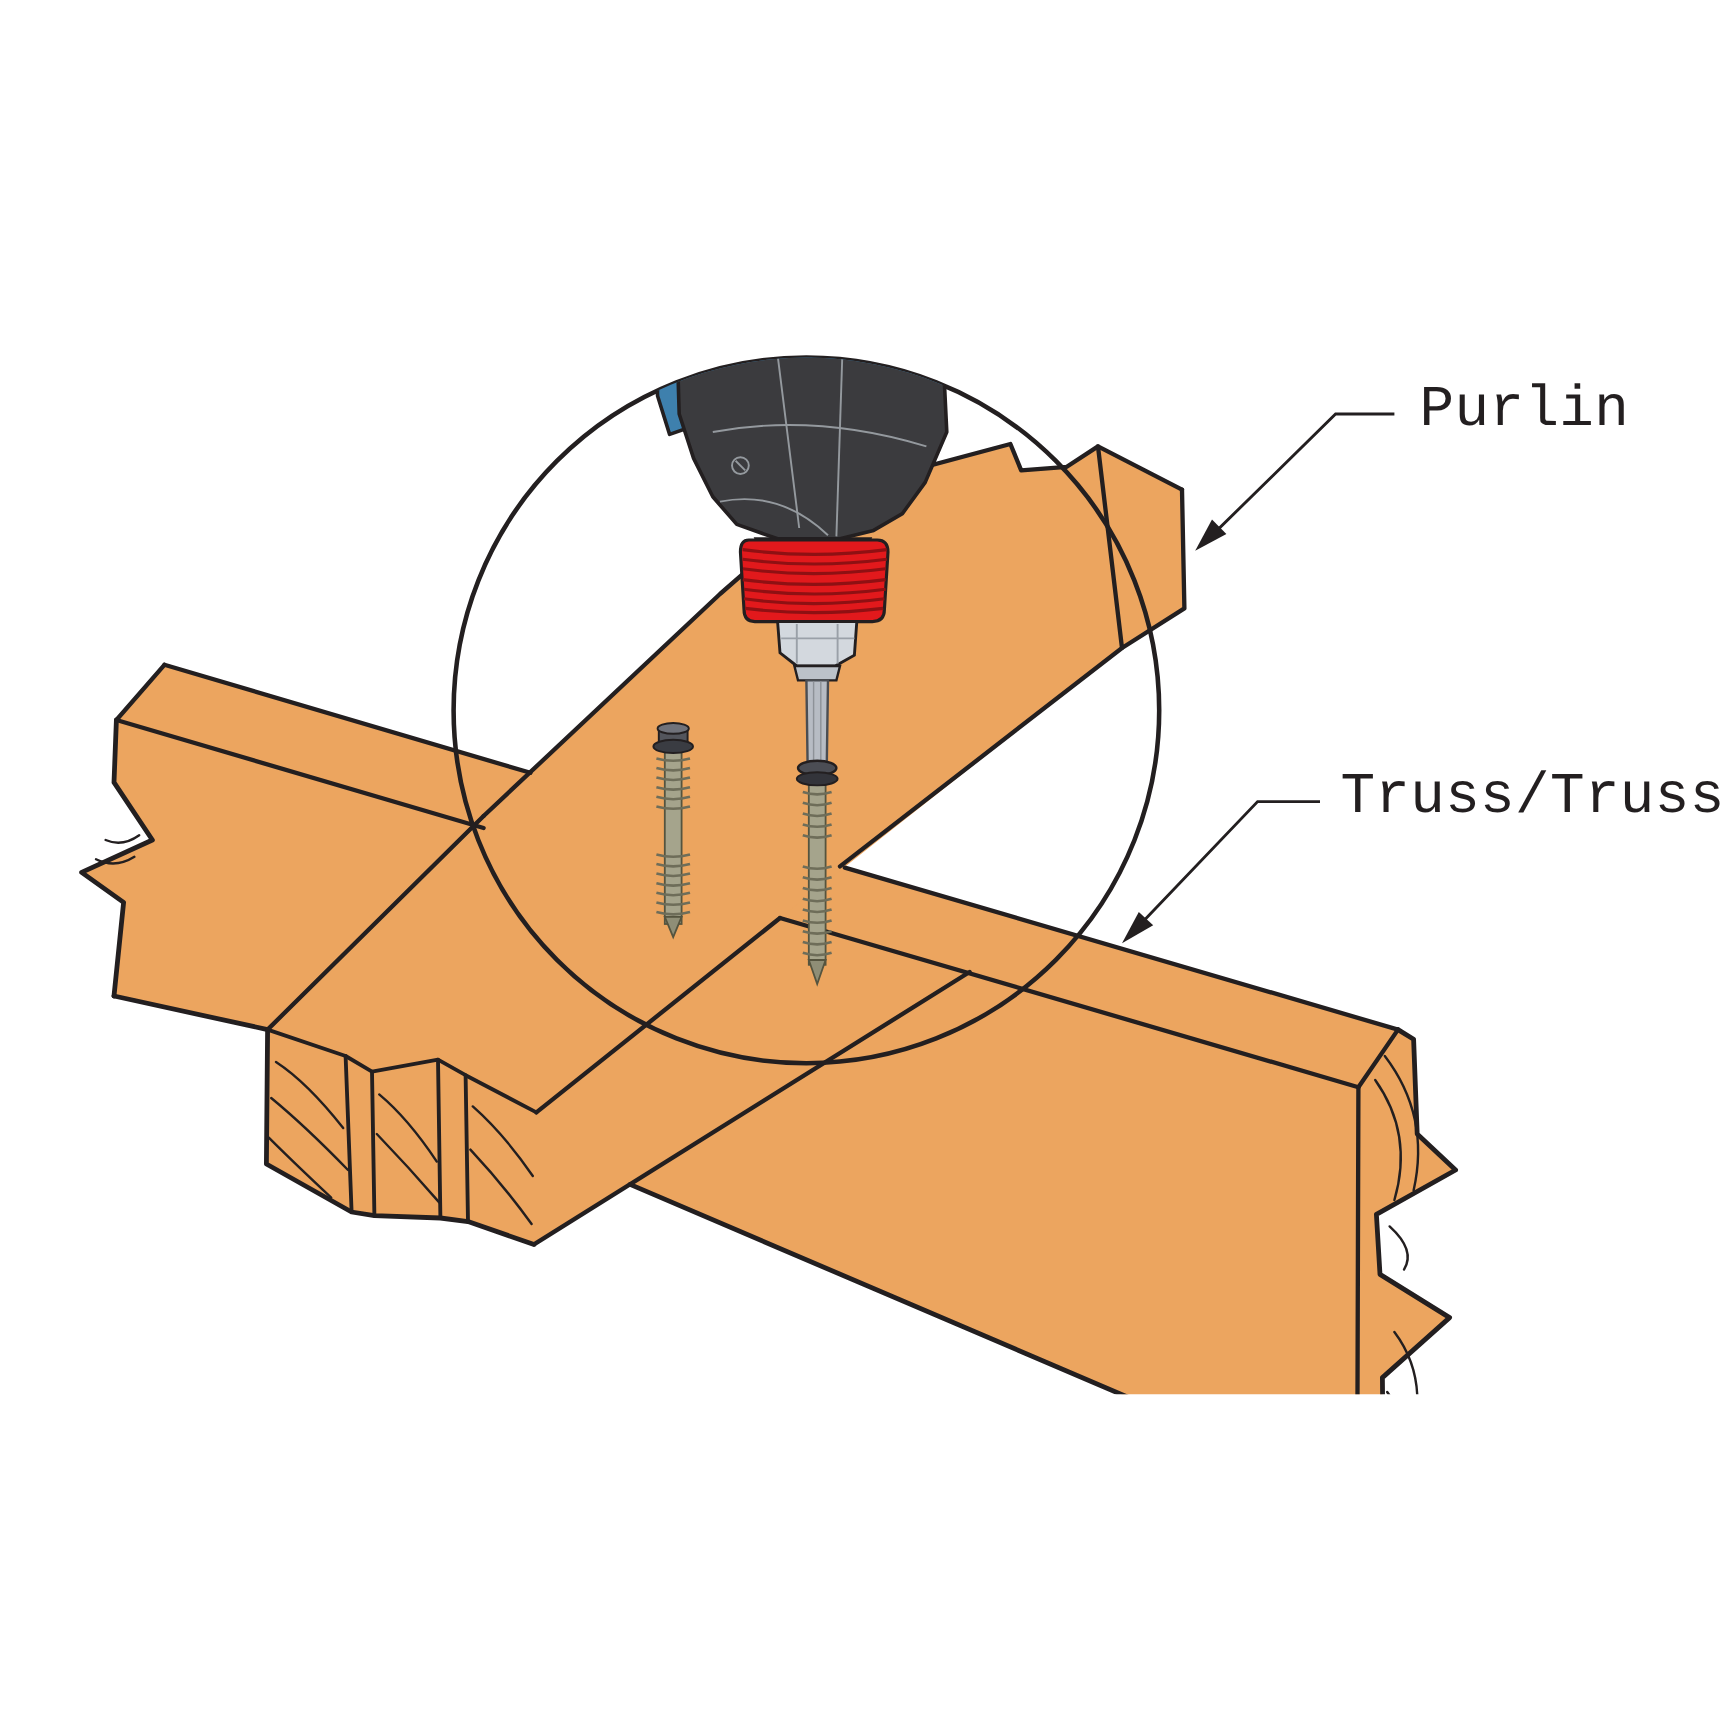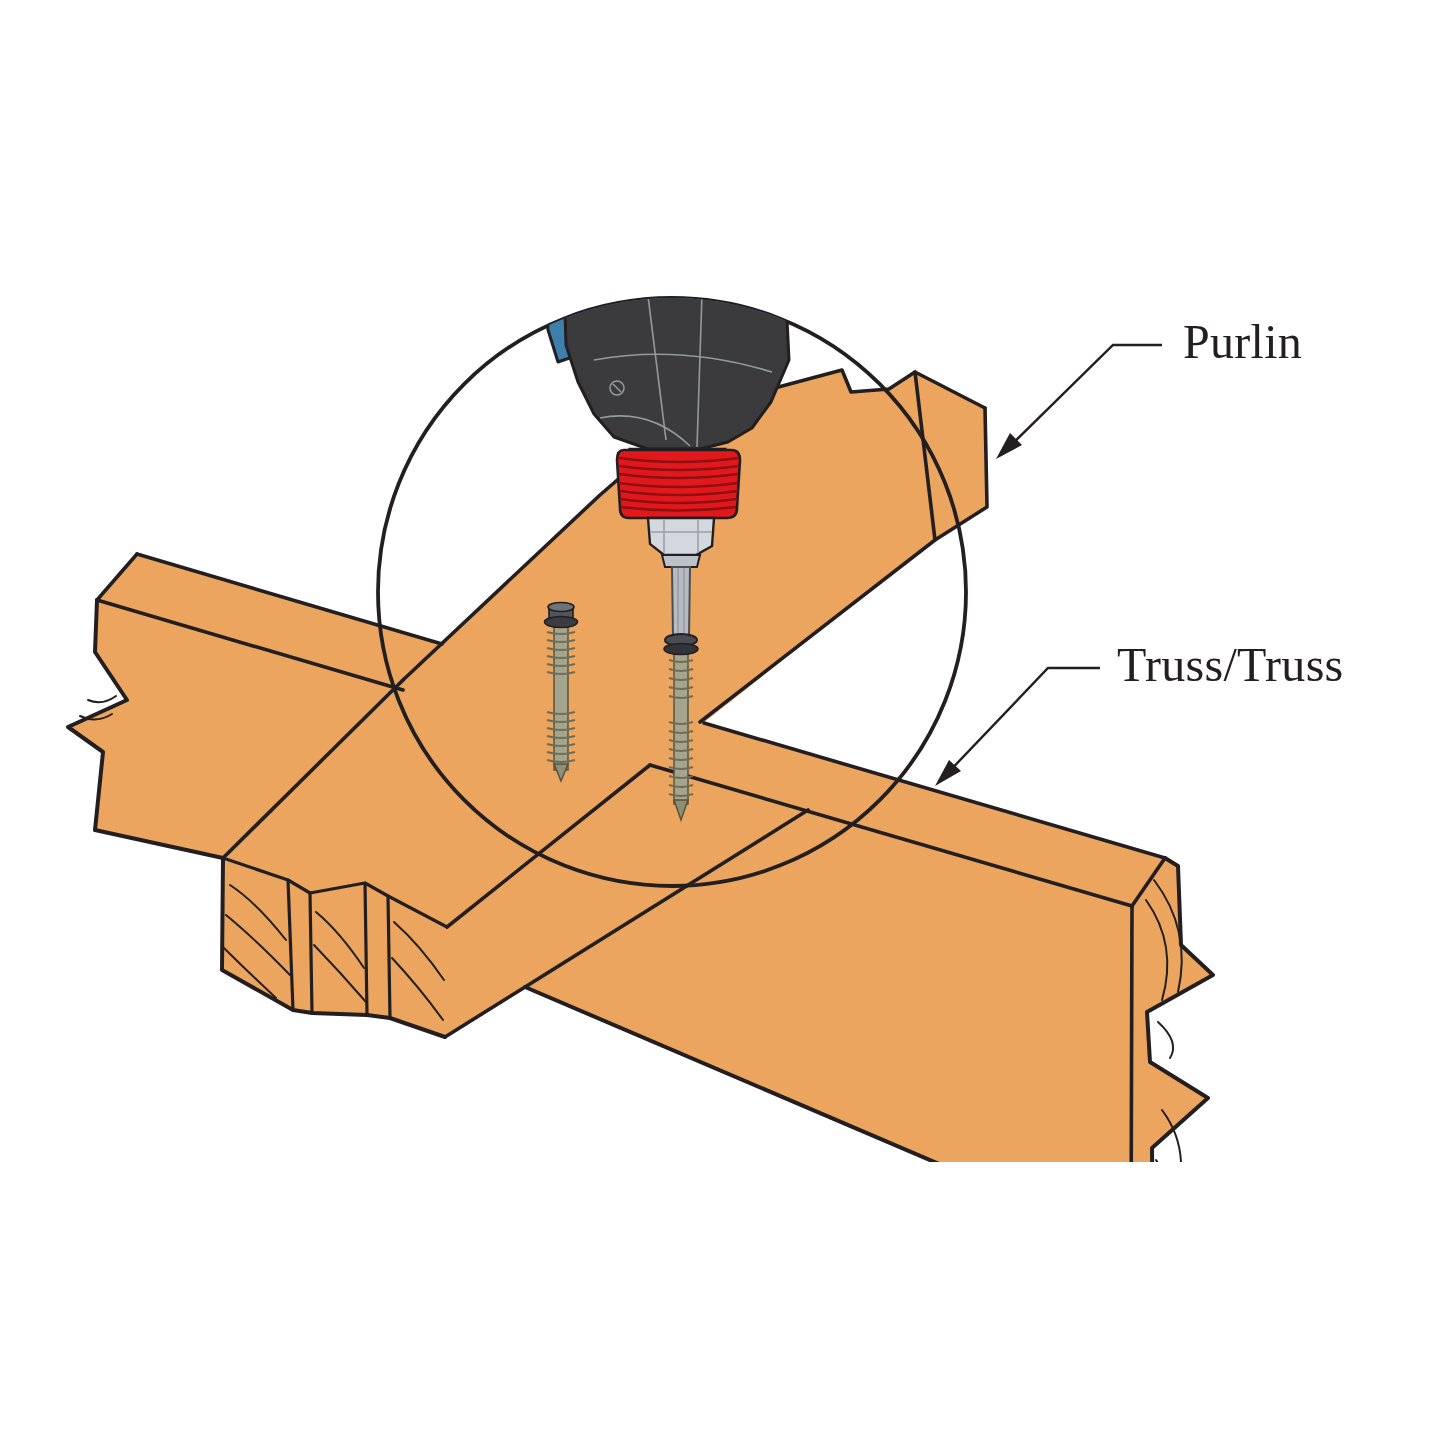--- a/index.html
+++ b/index.html
@@ -1,17 +1,17 @@
 <!DOCTYPE html>
 <html><head>
 <meta charset="utf-8">
 <style>
   html,body{margin:0;padding:0;background:#fff;}
   .stage{position:relative;width:1445px;height:1162px;background:#fff;overflow:hidden;
-         font-family:Liberation Serif, serif;}
+         font-family:Liberation Mono, monospace;}
   .stage svg{position:absolute;left:0;top:0;}
   .lbl{position:absolute;color:#231F20;font-size:48px;line-height:1;white-space:nowrap;
        letter-spacing:0.3px;}
   #purlin-label{left:1183px;top:318px;}
   #truss-label{left:1117px;top:641px;}
 </style>
 </head>
 <body>
 
 <div class="stage">

